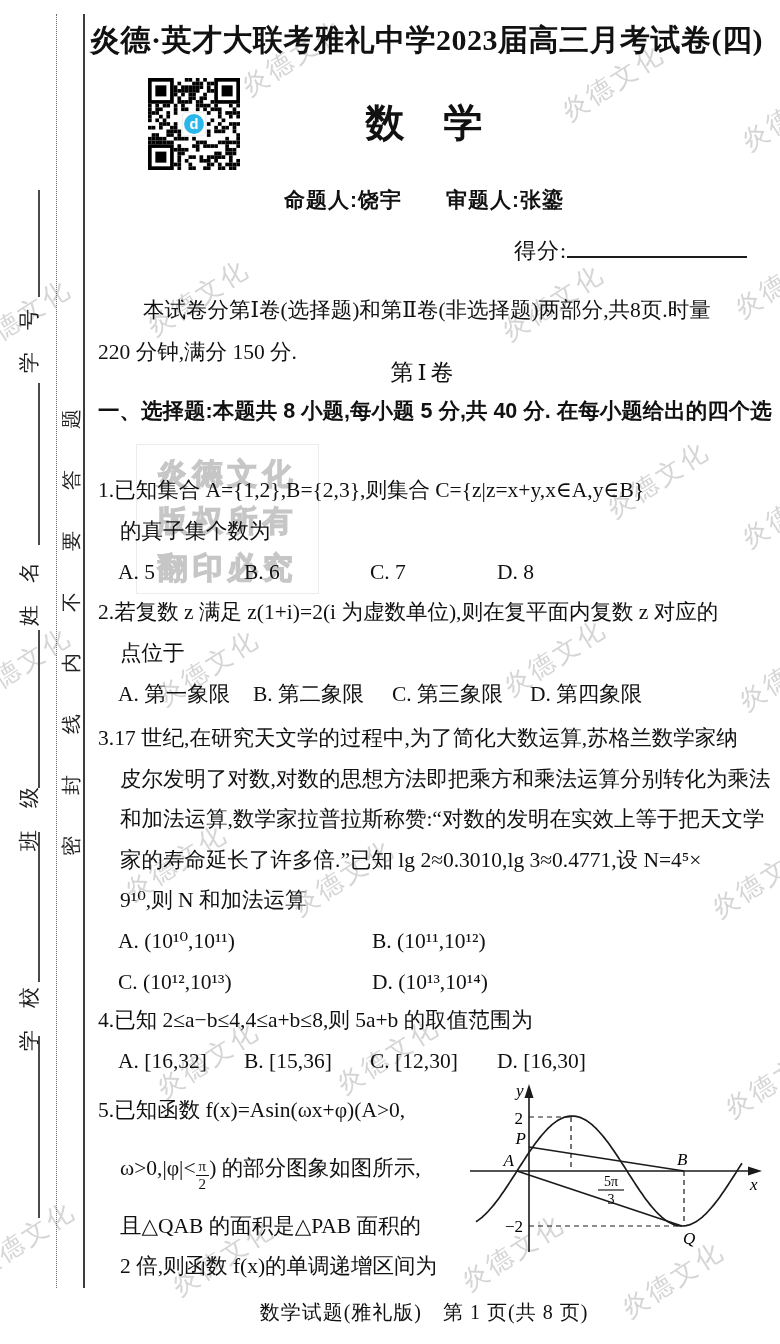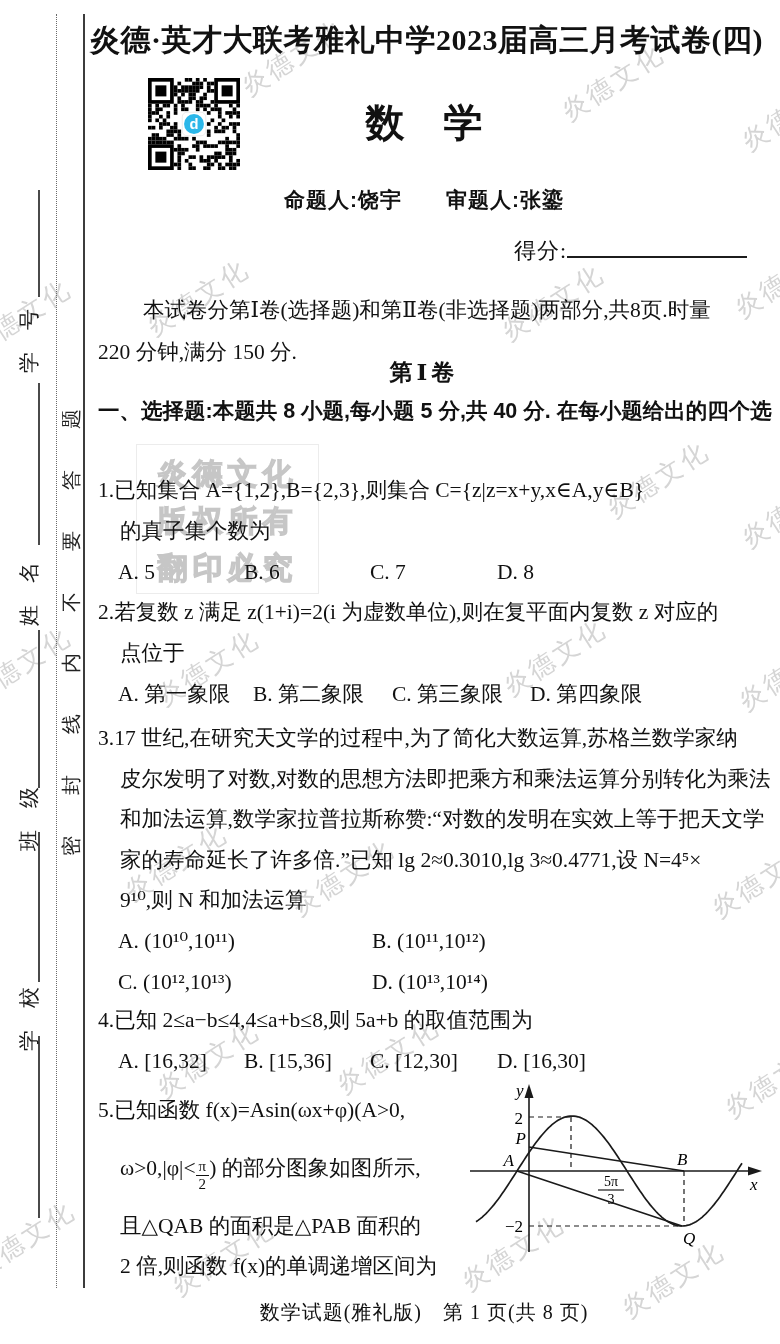--- a/index.html
+++ b/index.html
@@ -37,21 +37,21 @@
   .authors{position:absolute;left:90px;top:186px;width:668px;text-align:center;font-size:21px;
            font-weight:bold;letter-spacing:1px;font-family:"Liberation Sans","DejaVu Sans",sans-serif;}
   .score{position:absolute;left:514px;top:236px;font-size:22px;font-weight:normal;letter-spacing:1px;}
   .score-line{display:inline-block;width:180px;border-bottom:2px solid #1c1c1c;height:18px;}
 
   
   .intro{position:absolute;left:98px;top:289px;width:668px;font-size:21.5px;line-height:42px;}
   .intro .ln1{padding-left:45px;white-space:nowrap;}
   .intro .ln2{white-space:nowrap;}
   .part1{position:absolute;left:90px;top:357px;width:668px;text-align:center;font-size:23px;
-         font-weight:bold;letter-spacing:4px;}
+         font-weight:normal;letter-spacing:4px;}
   .sec1{position:absolute;left:98px;top:390px;width:680px;font-size:21.5px;font-weight:bold;
         line-height:42px;font-family:"Liberation Sans","DejaVu Sans",sans-serif;}
   .sec1 div{white-space:nowrap;}
 
   .q{position:absolute;left:98px;width:670px;font-size:21.5px;line-height:41px;}
   .q .ln{white-space:nowrap;}
   .q .cont{padding-left:22px;}
   .optrow{position:relative;height:41px;}
   .opt{position:absolute;white-space:nowrap;}
   .oA1{left:20px;} .oB1{left:146px;} .oC1{left:272px;} .oD1{left:399px;}

